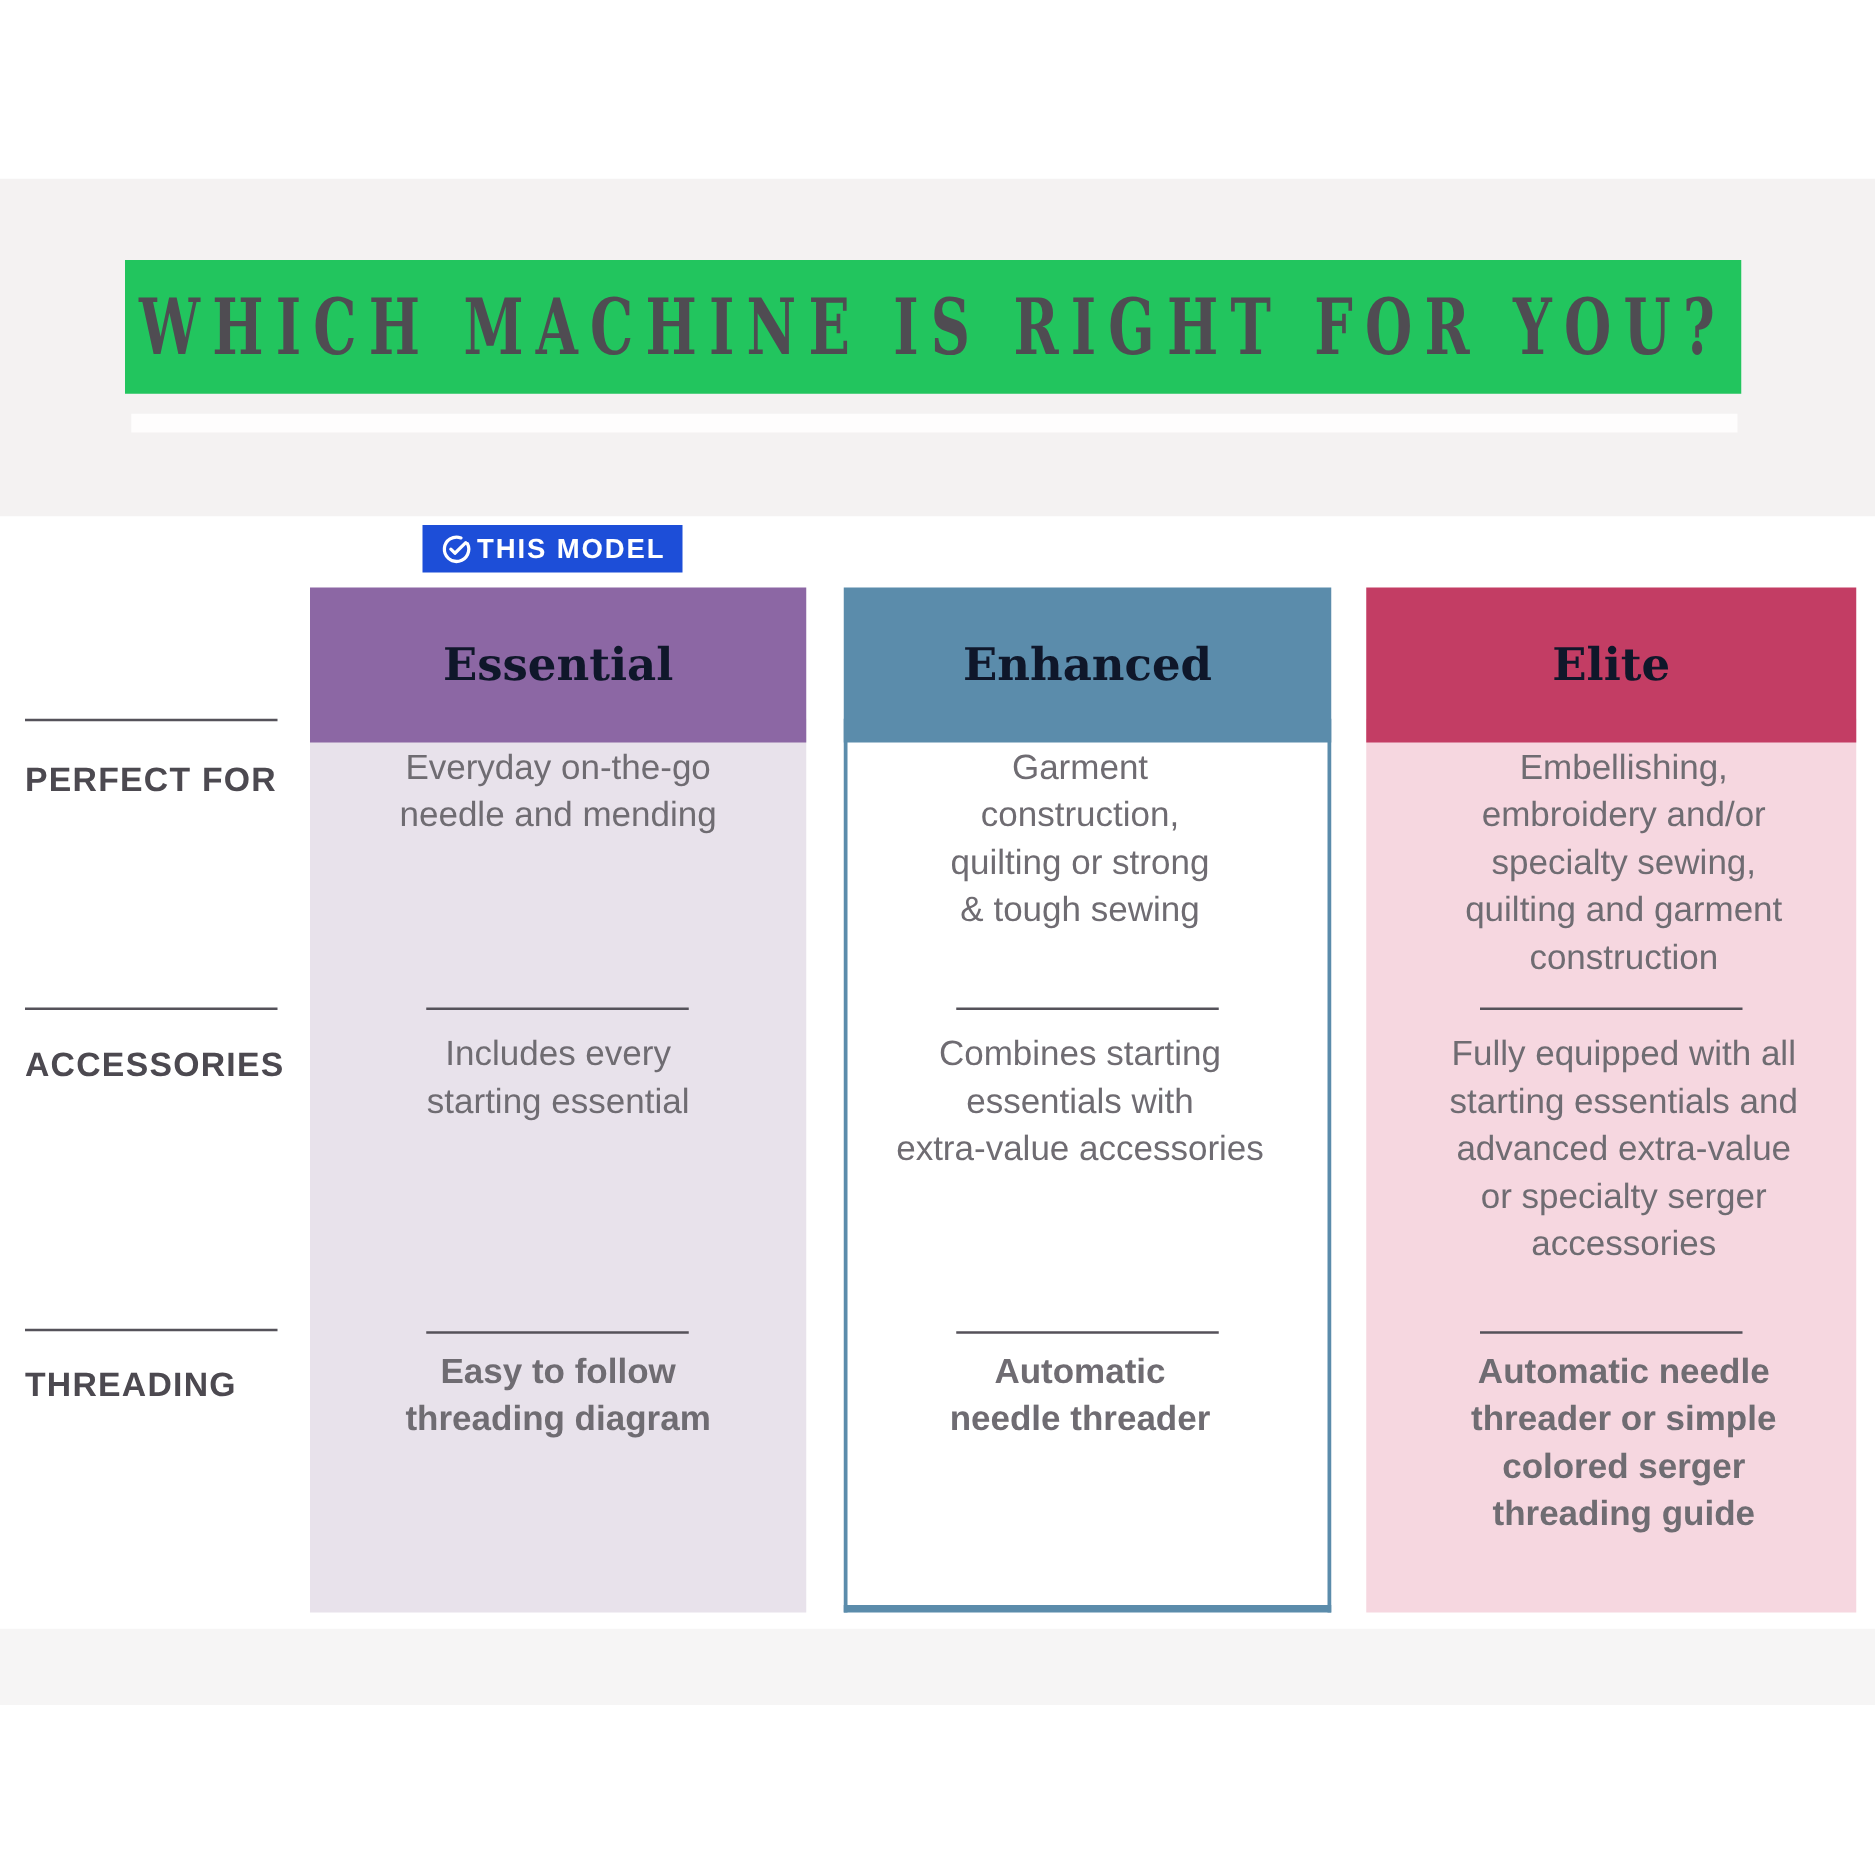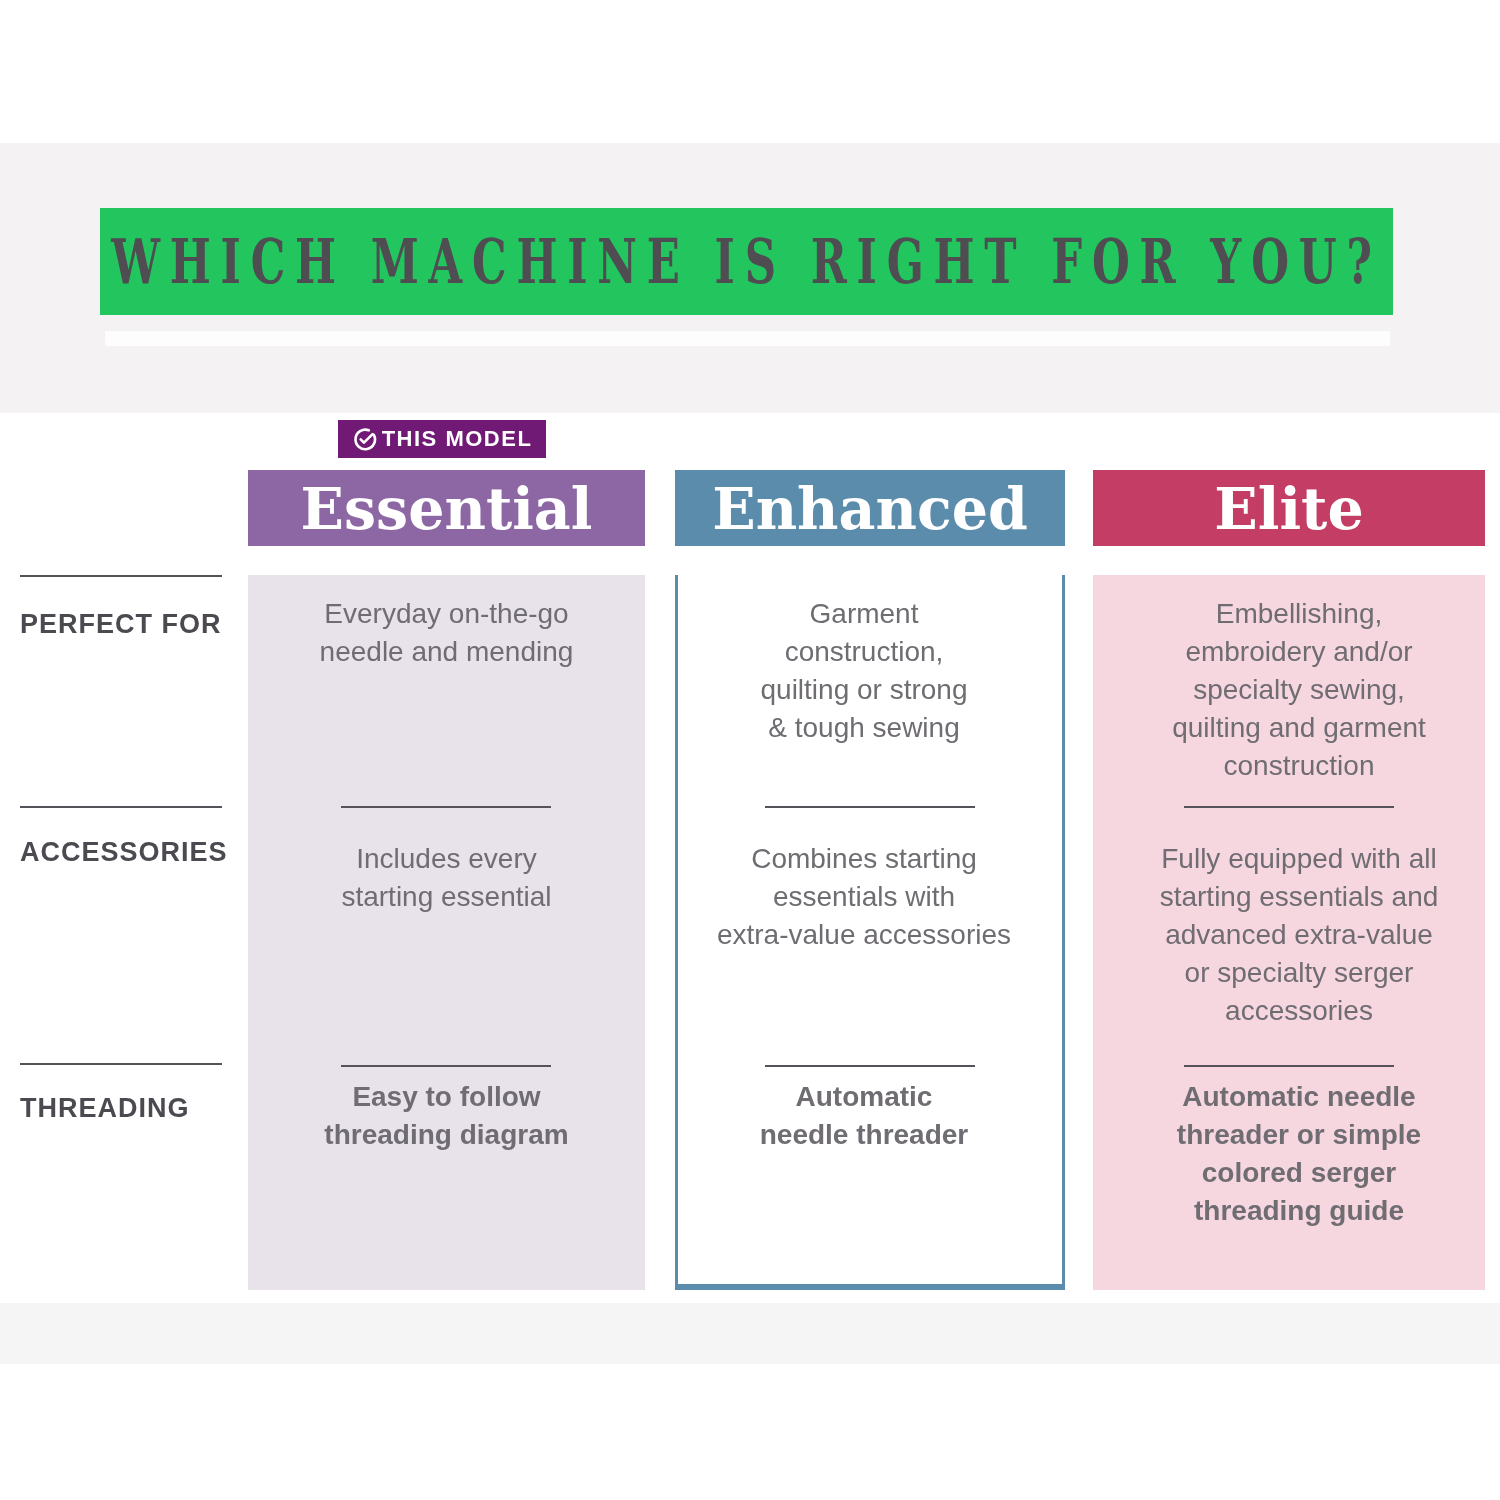--- a/index.html
+++ b/index.html
@@ -15,55 +15,55 @@
     position:absolute;left:100px;top:208px;width:1293px;height:107px;background:#22c55e;
     display:flex;align-items:center;justify-content:center;
   }
   .title{
     font-family:"DejaVu Serif",serif;font-weight:600;font-size:62px;letter-spacing:14px;
     color:#4f4c52;white-space:nowrap;transform:scaleX(.70);transform-origin:center;
   }
   .title-shadow{position:absolute;left:105px;top:331px;width:1285px;height:15px;background:rgba(255,255,255,.85);}
 
   .badge{
-    position:absolute;left:338px;top:420px;width:208px;height:38px;background:#701a75;
+    position:absolute;left:338px;top:420px;width:208px;height:38px;background:#1d4ed8;
     display:flex;align-items:center;justify-content:center;gap:4px;color:#fff;
   }
   .badge-label{font-size:22px;font-weight:bold;letter-spacing:1.5px;}
   .badge svg{display:block;}
 
   .row-rule{position:absolute;left:20px;width:202px;height:2px;background:#55525a;}
   .row-label{
     position:absolute;left:20px;width:210px;font-size:27px;font-weight:bold;
     color:#4c4950;letter-spacing:1px;white-space:nowrap;margin-top:11px;
   }
 
   .col-header{
-    position:absolute;top:470px;height:76px;
+    position:absolute;top:470px;height:124px;
     display:flex;align-items:center;justify-content:center;
-    color:#ffffff;font-family:"DejaVu Serif",serif;font-weight:600;font-size:57px;
+    color:#0f172a;font-family:"DejaVu Serif",serif;font-weight:600;font-size:36px;
   }
   .hdr-essential{left:248px;width:397px;background:#8c67a4;}
   .hdr-enhanced{left:675px;width:390px;background:#5b8cab;}
   .hdr-elite{left:1093px;width:392px;background:#c33d64;}
 
   .col-body{position:absolute;top:575px;height:715px;box-sizing:border-box;}
   .body-essential{left:248px;width:397px;background:#e8e2eb;}
   .body-enhanced{left:675px;width:390px;background:#ffffff;border:3px solid #5b8cab;border-top:none;border-bottom-width:6px;}
   .body-elite{left:1093px;width:392px;background:#f6d7e0;}
 
   .cell{
     position:absolute;text-align:center;color:#6f6c72;font-size:28px;line-height:1.36;
     white-space:pre-line;
   }
   .cell.c1{left:248px;width:397px;}
   .cell.c2{left:702px;width:324px;}
   .cell.c3{left:1093px;width:412px;}
   .r1{top:595px;}
-  .r2{top:824px;margin-top:16px;}
+  .r2{top:824px;}
   .r3{top:1078px;font-weight:bold;}
 
   .divider{position:absolute;width:210px;height:2px;background:#55525a;}
   .d-acc{top:806px;}
   .d-thr{top:1065px;}
   .d-c1{left:341px;}
   .d-c2{left:765px;}
   .d-c3{left:1184px;}
 </style>
 </head>

